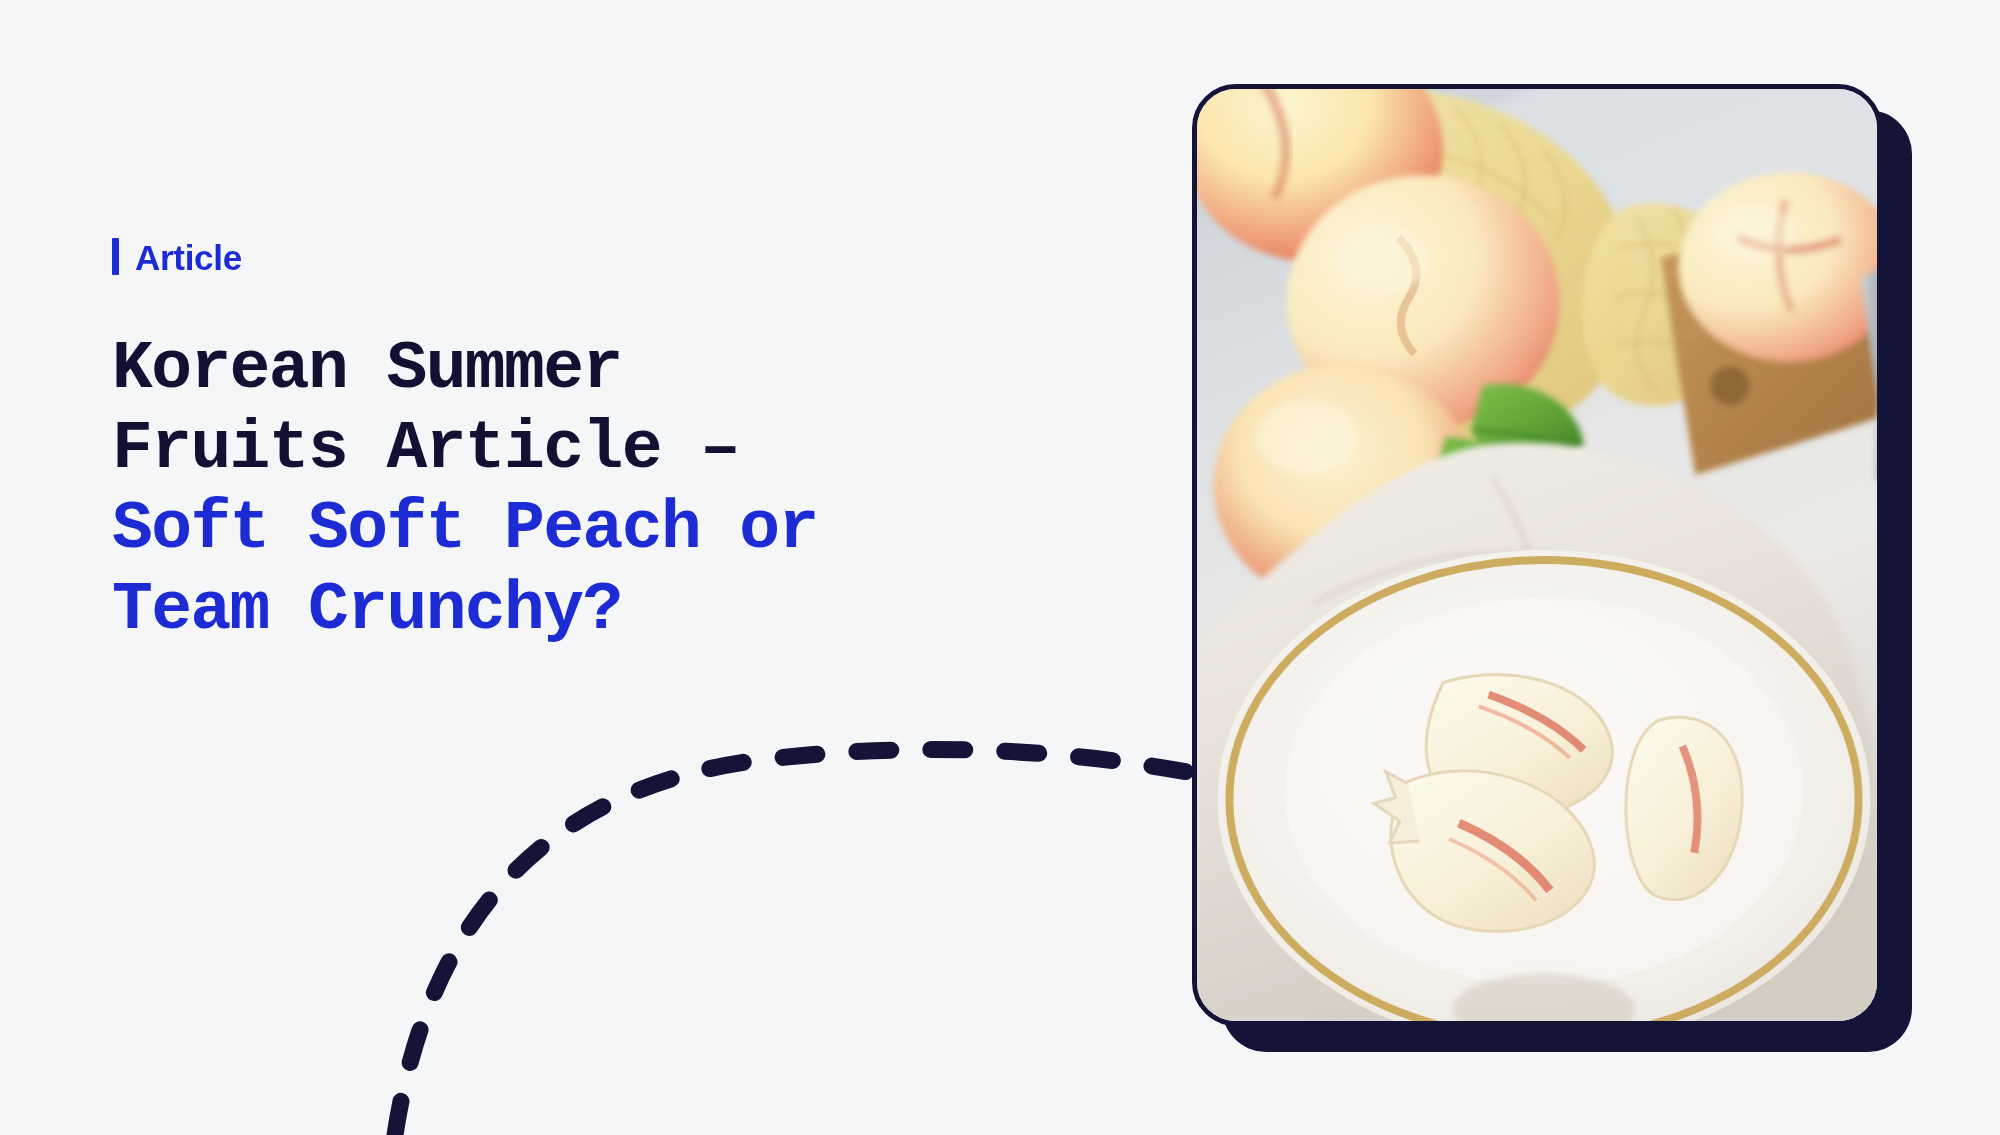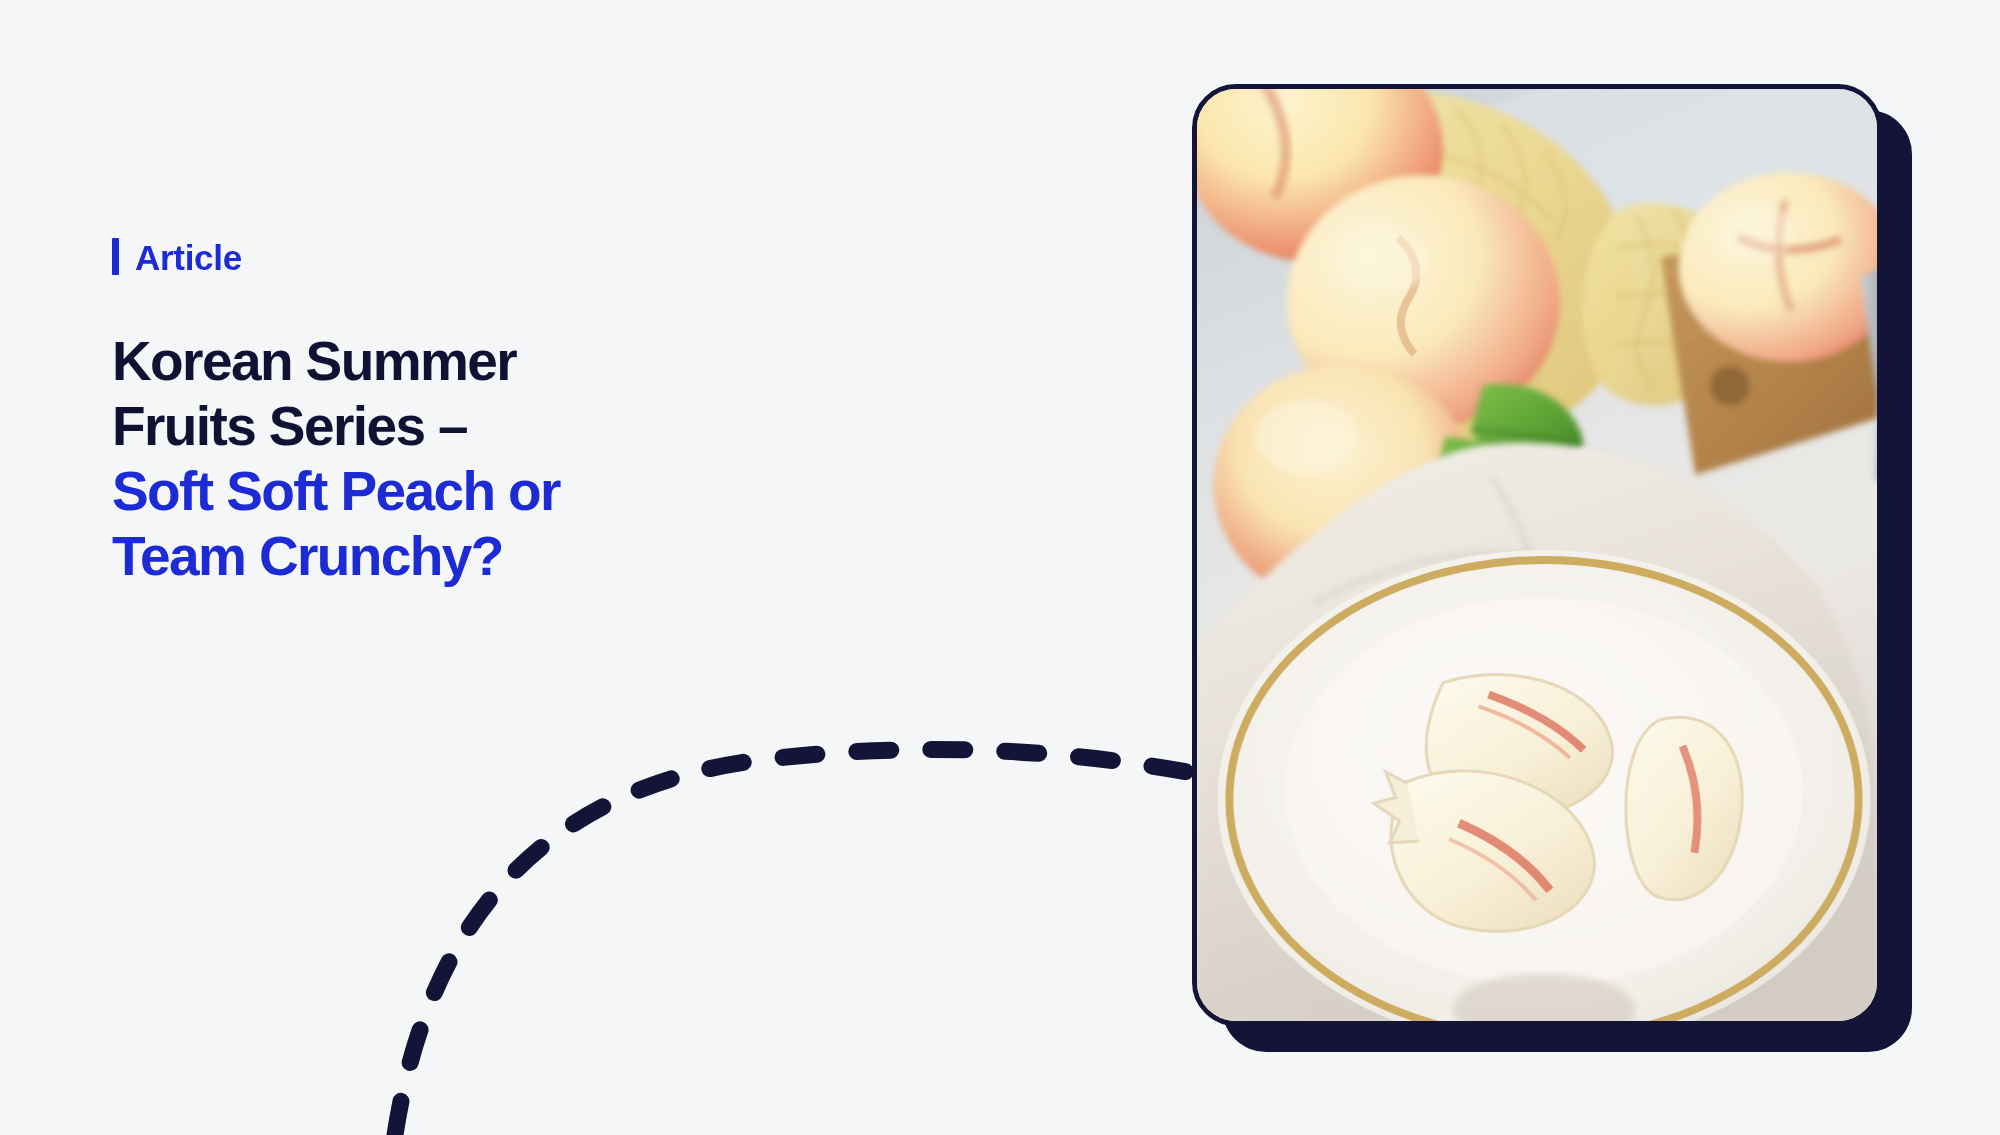--- a/index.html
+++ b/index.html
@@ -42,24 +42,25 @@
   }
   .eyebrow-label {
     font-size: 35px;
     font-weight: 700;
     color: #1d2bd4;
     letter-spacing: -0.3px;
     line-height: 1;
   }
 
   .headline {
-    font-size: 55px;
+    font-size: 68px;
     font-weight: 700;
     line-height: 1.18;
     letter-spacing: -1.6px;
+    font-family: Liberation Mono, monospace;
   }
   .headline .dark { color: #111233; display: block; }
   .headline .accent { color: #1d2bd4; display: block; }
 
   
   .card-wrap {
     position: absolute;
     left: 1192px;
     top: 84px;
     width: 720px;
@@ -105,21 +106,21 @@
 
   <div class="text-col">
 
     <div class="eyebrow">
       <span class="eyebrow-bar"></span>
       <span class="eyebrow-label">Article</span>
     </div>
 
     <h1 class="headline">
       <span class="dark">Korean Summer</span>
-      <span class="dark">Fruits Series –</span>
+      <span class="dark">Fruits Article –</span>
       <span class="accent">Soft Soft Peach or</span>
       <span class="accent">Team Crunchy?</span>
     </h1>
 
   </div>
 
   <div class="card-wrap">
     <div class="card-shadow"></div>
     <div class="card">
       <div class="photo">

